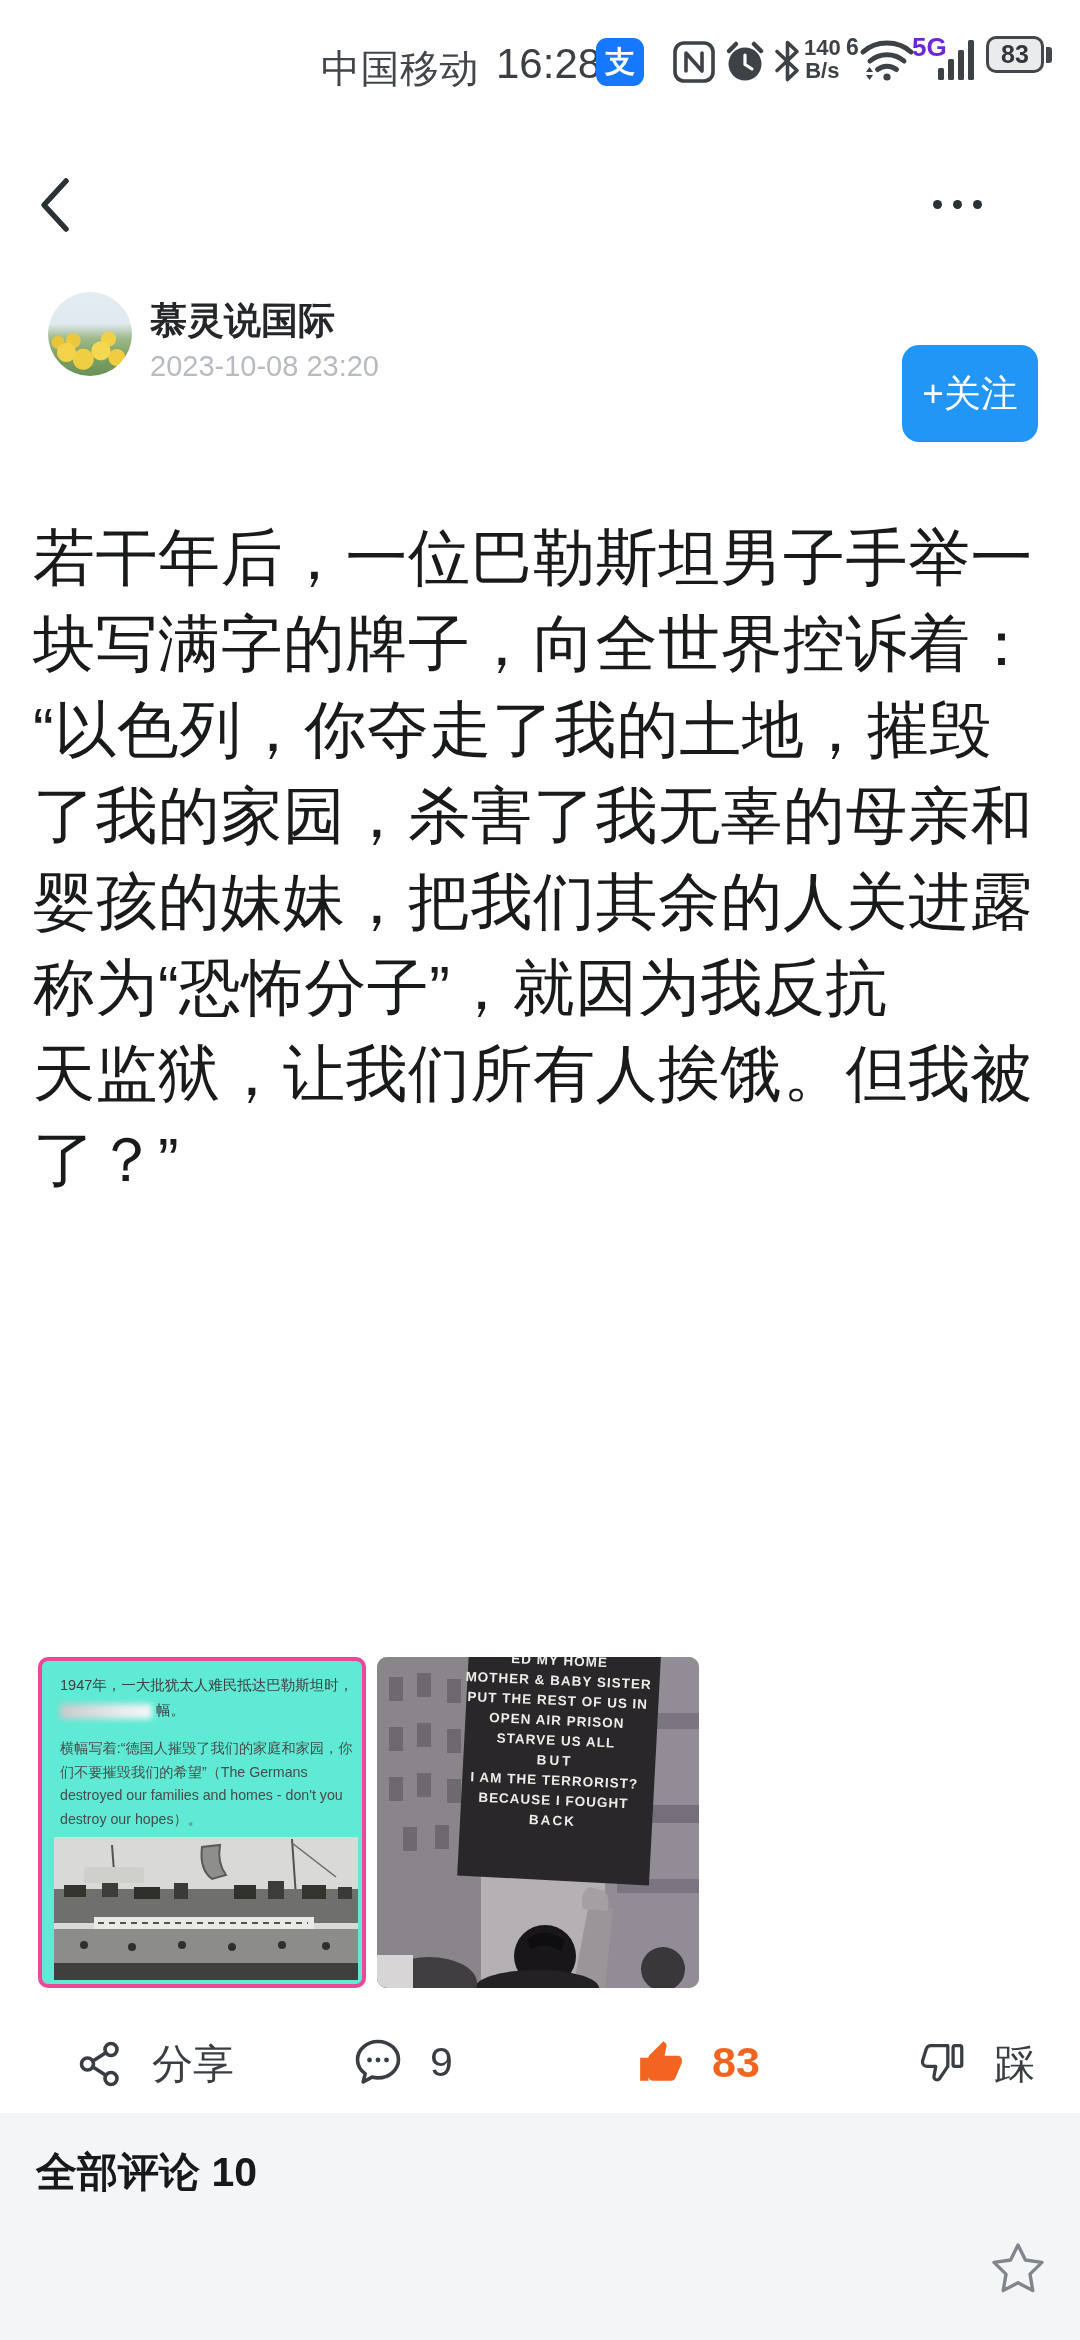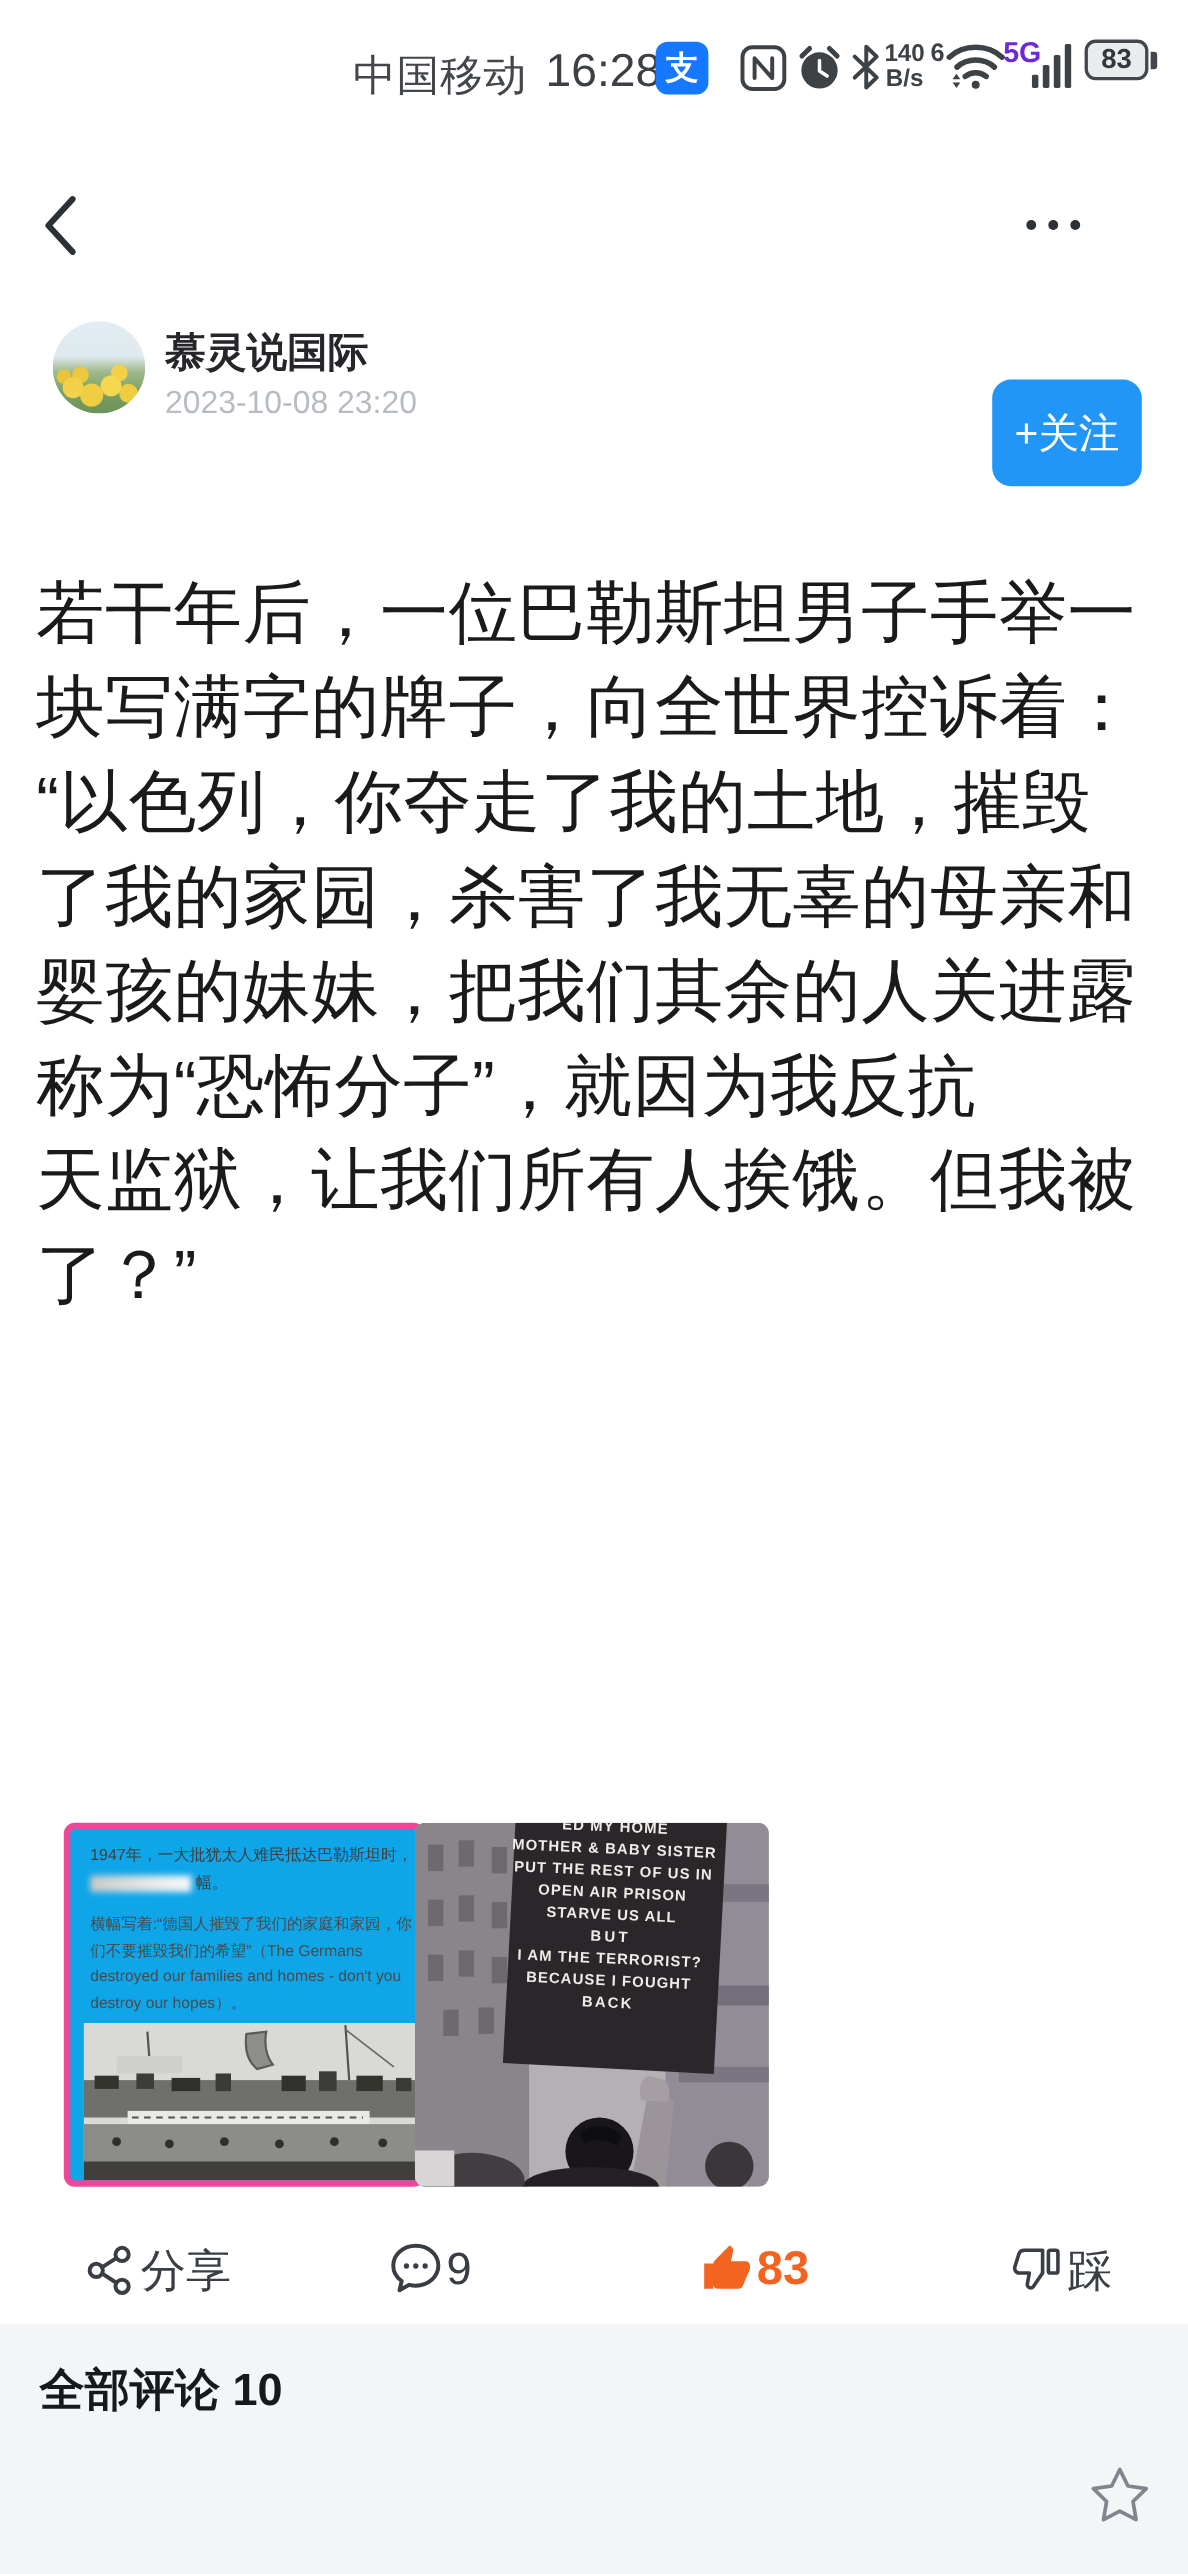--- a/index.html
+++ b/index.html
@@ -58,41 +58,41 @@
   }
 
   
   .article-line {
     position:relative; width:1014px; height:86px; line-height:86px;
     font-size:62px; color:#191a1c; letter-spacing:.5px; white-space:nowrap;
   }
 
   
   .img-card { border-radius:10px; overflow:hidden; }
-  .left-card { background:#0ea5e9; border:6px solid #ec4899;margin-left:20px; }
+  .left-card { background:#5eead4; border:4px solid #ec4899; }
   .card-head { font-size:14.5px; line-height:22px; color:#3f3f3f; }
   .card-cap  { font-size:14.2px; line-height:23.5px; color:#4b4b4b; }
   .redact {
     display:inline-block; width:92px; height:15px; vertical-align:middle;
     background:linear-gradient(90deg,#c9c9c9,#ededed 70%, #f7f7f7); filter:blur(3px);
     margin-right:4px;
   }
   .sign-text {
     position:absolute; left:84px; top:-6px; width:190px;
     transform:rotate(2.5deg); text-align:center; color:#efece7;
     font-weight:700; letter-spacing:1px;
   }
   .sign-text .s { font-size:13.5px; line-height:20px; }
   .s-home { font-size:15px; }
   .s-but { font-size:30px; line-height:36px; letter-spacing:3px; }
   .s-terror { font-size:15px; }
   .s-back { font-size:17px; line-height:22px; letter-spacing:2px; }
 
   
-  .act { display:flex; align-items:center; gap:2px; }
+  .act { display:flex; align-items:center; gap:26px; }
   .act-label { font-size:41px; color:#393e44; }
   .like-count { font-size:43px; color:#f2641f; font-weight:600; }
 
   
   .comments-bg { background:#f4f5f7; }
   .comments-header { font-size:41px; font-weight:700; color:#17191c; }
   .pill {
     width:877px; height:90px; border-radius:45px; background:#ffffff;
     position:relative;
   }

